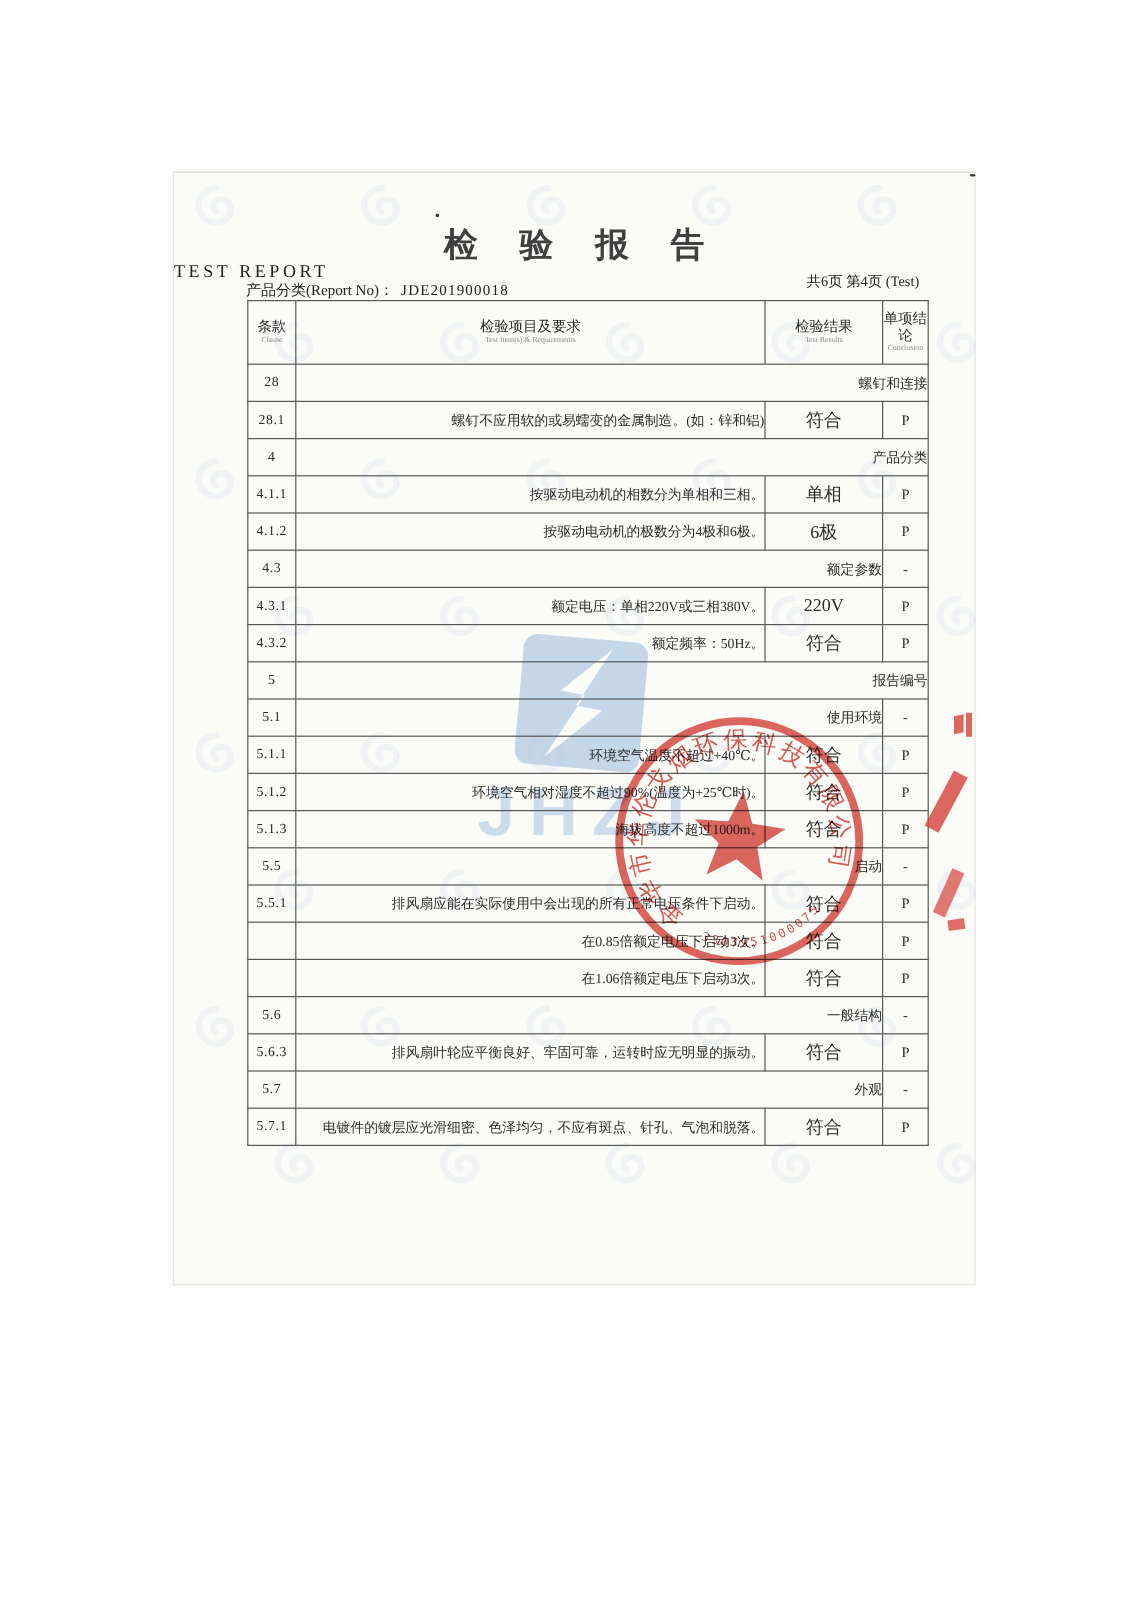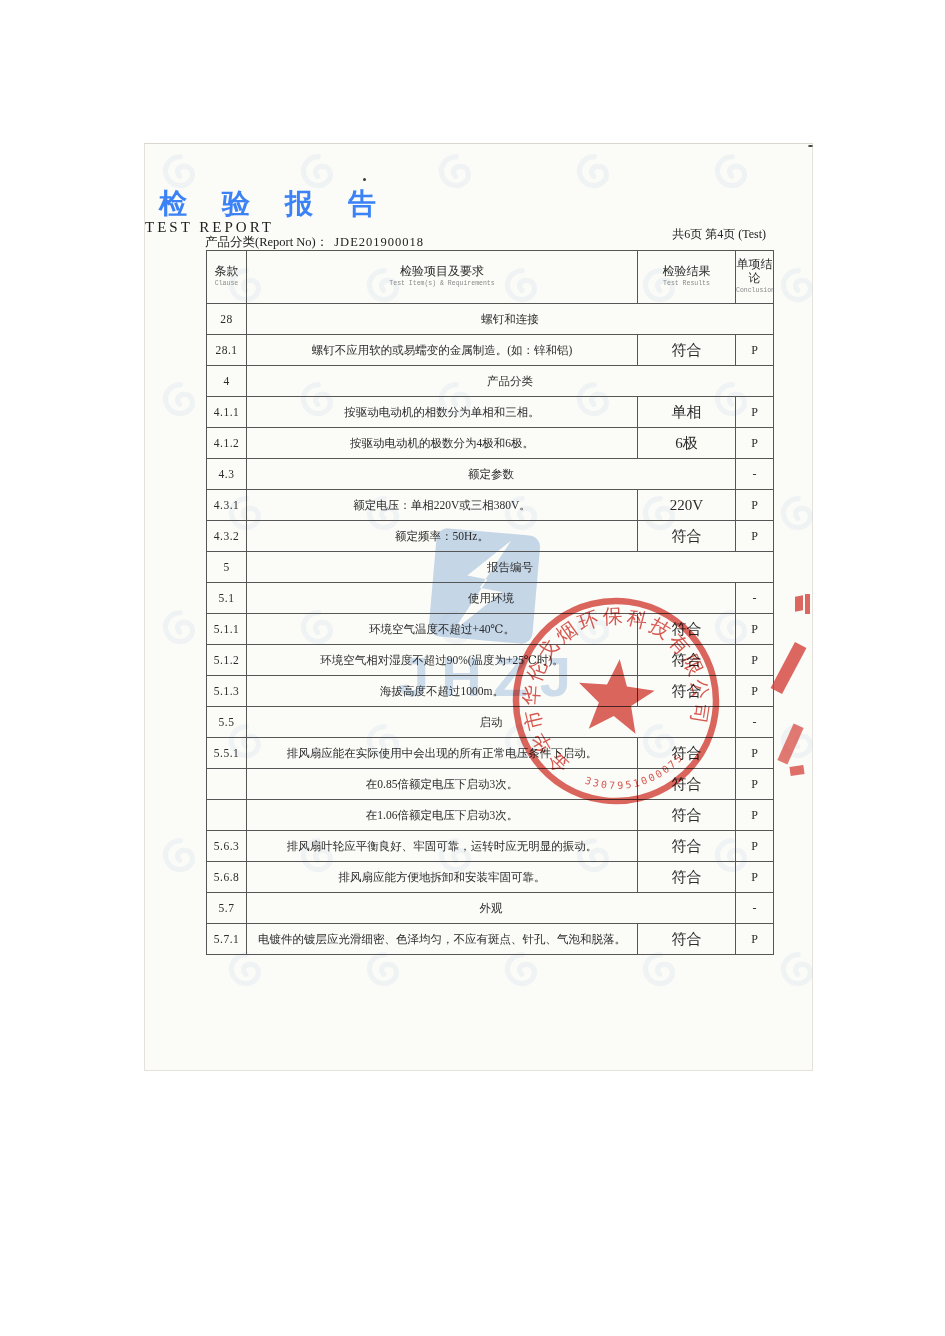--- a/index.html
+++ b/index.html
@@ -15,42 +15,42 @@
   .wm-layer{position:absolute;inset:0;z-index:1;pointer-events:none;color:var(--wm,#a9c3df);}
   .wm-mark{position:absolute;width:42px;height:42px;opacity:.13;transform:rotate(-14deg);}
   .biglogo{position:absolute;left:283px;top:383px;width:113px;height:118px;opacity:.65;transform:rotate(5deg);}
   .jhzj{
     position:absolute;left:253px;top:500px;font-family:"Liberation Sans",sans-serif;
     font-weight:bold;font-size:56px;letter-spacing:12px;color:var(--wm,#a9c3df);opacity:.55;
   }
   
   .content{position:absolute;inset:0;z-index:2;}
   .title-cn{
-    position:absolute;left:0;right:0;top:41px;text-align:left;
-    font-size:28px;font-weight:bold;letter-spacing:14px;text-indent:14px;color:#3b82f6;
+    position:absolute;left:0;right:0;top:41px;text-align:center;
+    font-size:28px;font-weight:bold;letter-spacing:14px;text-indent:14px;color:#404040;
   }
   .title-en{
     position:absolute;left:0;right:0;top:75px;
     font-size:15px;letter-spacing:3px;color:#222;
   }
   .report-no{position:absolute;left:60px;top:90px;font-size:12.5px;color:#222;}
   .report-no .val{margin-left:6px;letter-spacing:1px;margin-top:32px;}
   .page-info{position:absolute;right:46px;top:82px;font-size:12px;color:#222;}
   
   .tbl-wrap{position:absolute;left:61px;top:106px;}
   table.report{border-collapse:collapse;table-layout:fixed;width:567px;}
   table.report td,table.report th{
     border:1px solid #565656;padding:0;vertical-align:middle;
     font-weight:normal;overflow:hidden;background:transparent;
   }
   th .cn{display:block;font-size:12px;color:#2b2b2b;line-height:1.15;}
   th .en{display:block;font-size:6.5px;color:#8a8a8a;line-height:1.2;transform-origin:center;}
-  th{height:52px;text-align:center;font-family:Liberation Mono, monospace;}
+  th{height:52px;text-align:center;}
   td.clause{font-size:11.5px;text-align:center;letter-spacing:.5px;}
-  td.item{font-size:11.5px;text-align:center;padding-left:6px;white-space:nowrap;}
+  td.item{font-size:11.5px;text-align:right;padding-left:6px;white-space:nowrap;}
   td.result{font-size:15px;text-align:center;}
   td.concl{font-size:12px;text-align:center;}
   tr.row{height:31px;}
   
   .seal{
     position:absolute;left:351px;top:437px;width:240px;height:240px;z-index:4;
     transform:rotate(-14deg);mix-blend-mode:multiply;opacity:.88;pointer-events:none;
   }
   .seal text{fill:var(--seal,#d5423a);}
   
@@ -331,28 +331,27 @@
               <td class="result">符合</td>
               <td class="concl">P</td>
             </tr>
             <tr class="row">
               <td class="clause"></td>
               <td class="item">在1.06倍额定电压下启动3次。</td>
               <td class="result">符合</td>
               <td class="concl">P</td>
             </tr>
             <tr class="row">
+              <td class="clause">5.6</td>
+              <td class="item" colspan="2">一般结构</td>
+              <td class="concl">-</td>
+            </tr>
+            <tr class="row">
               <td class="clause">5.6.3</td>
               <td class="item">排风扇叶轮应平衡良好、牢固可靠，运转时应无明显的振动。</td>
-              <td class="result">符合</td>
-              <td class="concl">P</td>
-            </tr>
-            <tr class="row">
-              <td class="clause">5.6.8</td>
-              <td class="item">排风扇应能方便地拆卸和安装牢固可靠。</td>
               <td class="result">符合</td>
               <td class="concl">P</td>
             </tr>
             <tr class="row">
               <td class="clause">5.7</td>
               <td class="item" colspan="2">外观</td>
               <td class="concl">-</td>
             </tr>
             <tr class="row">
               <td class="clause">5.7.1</td>

